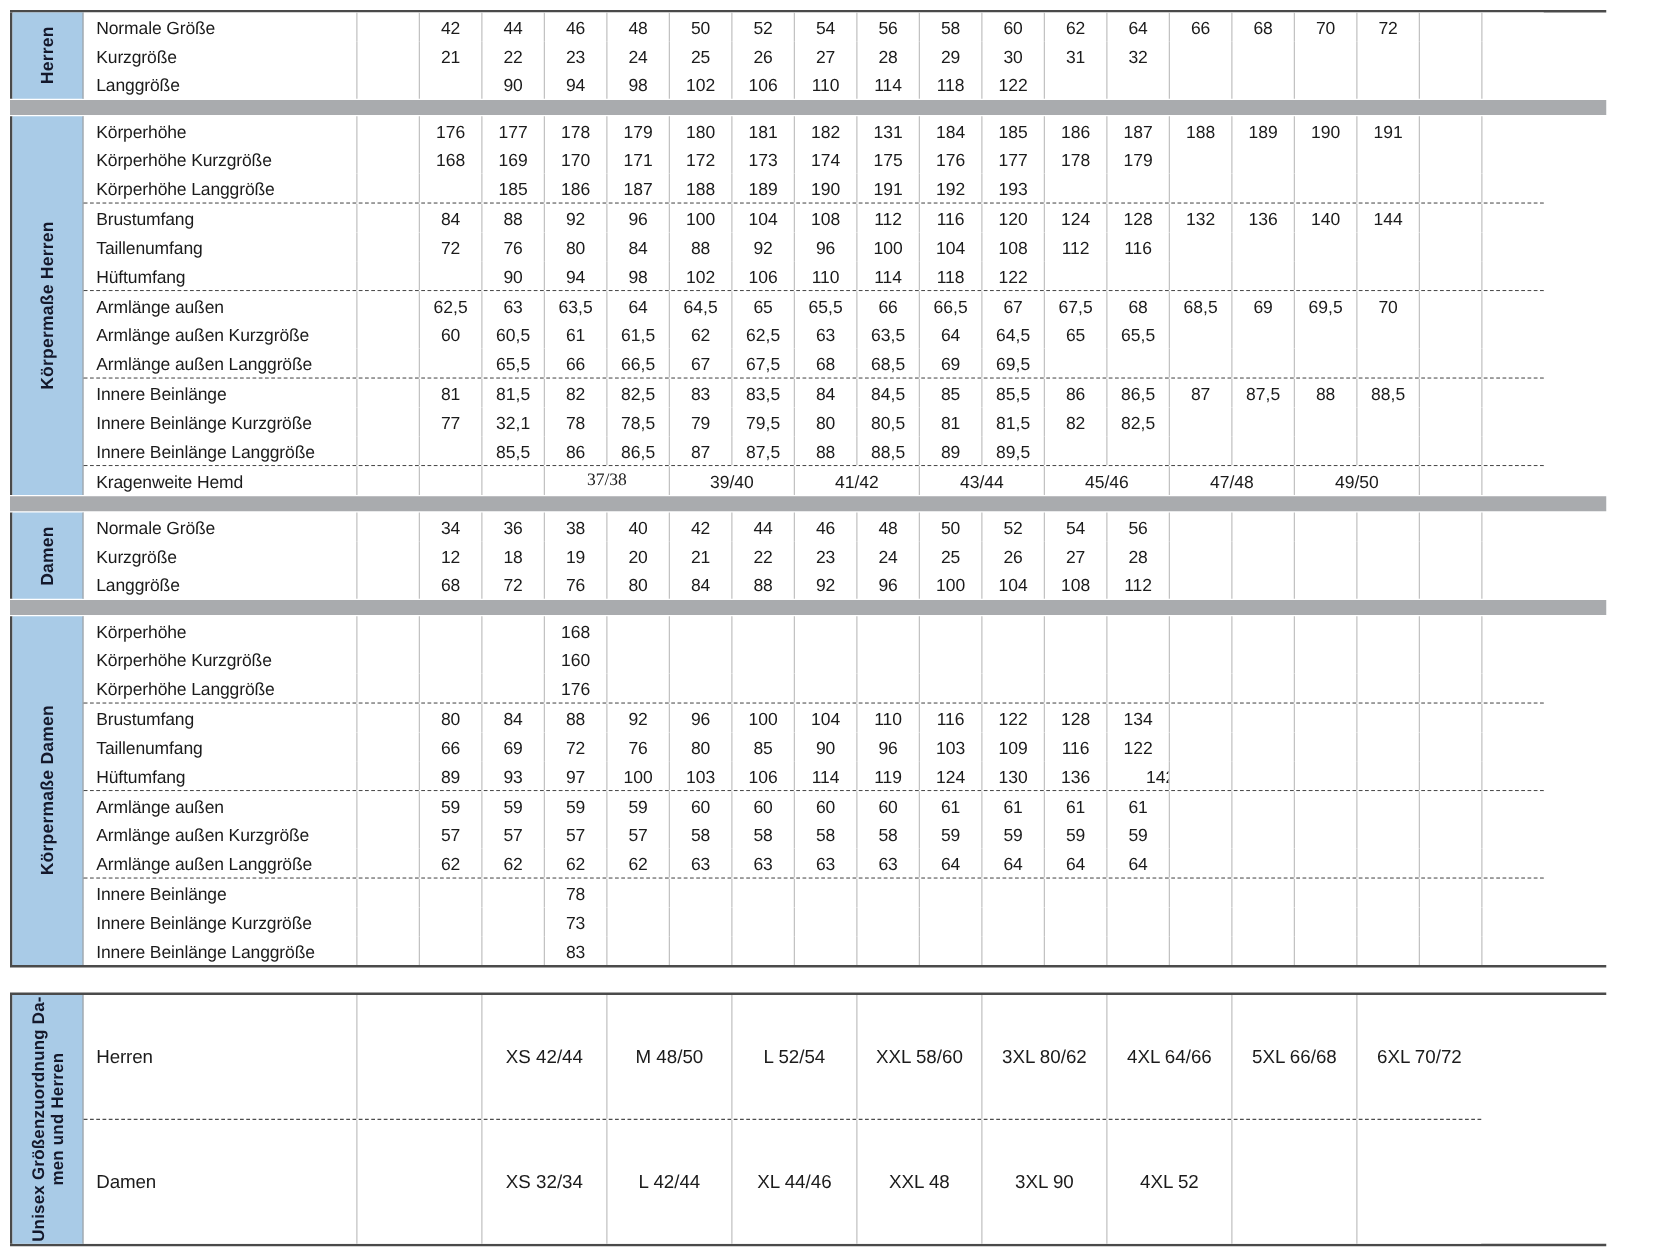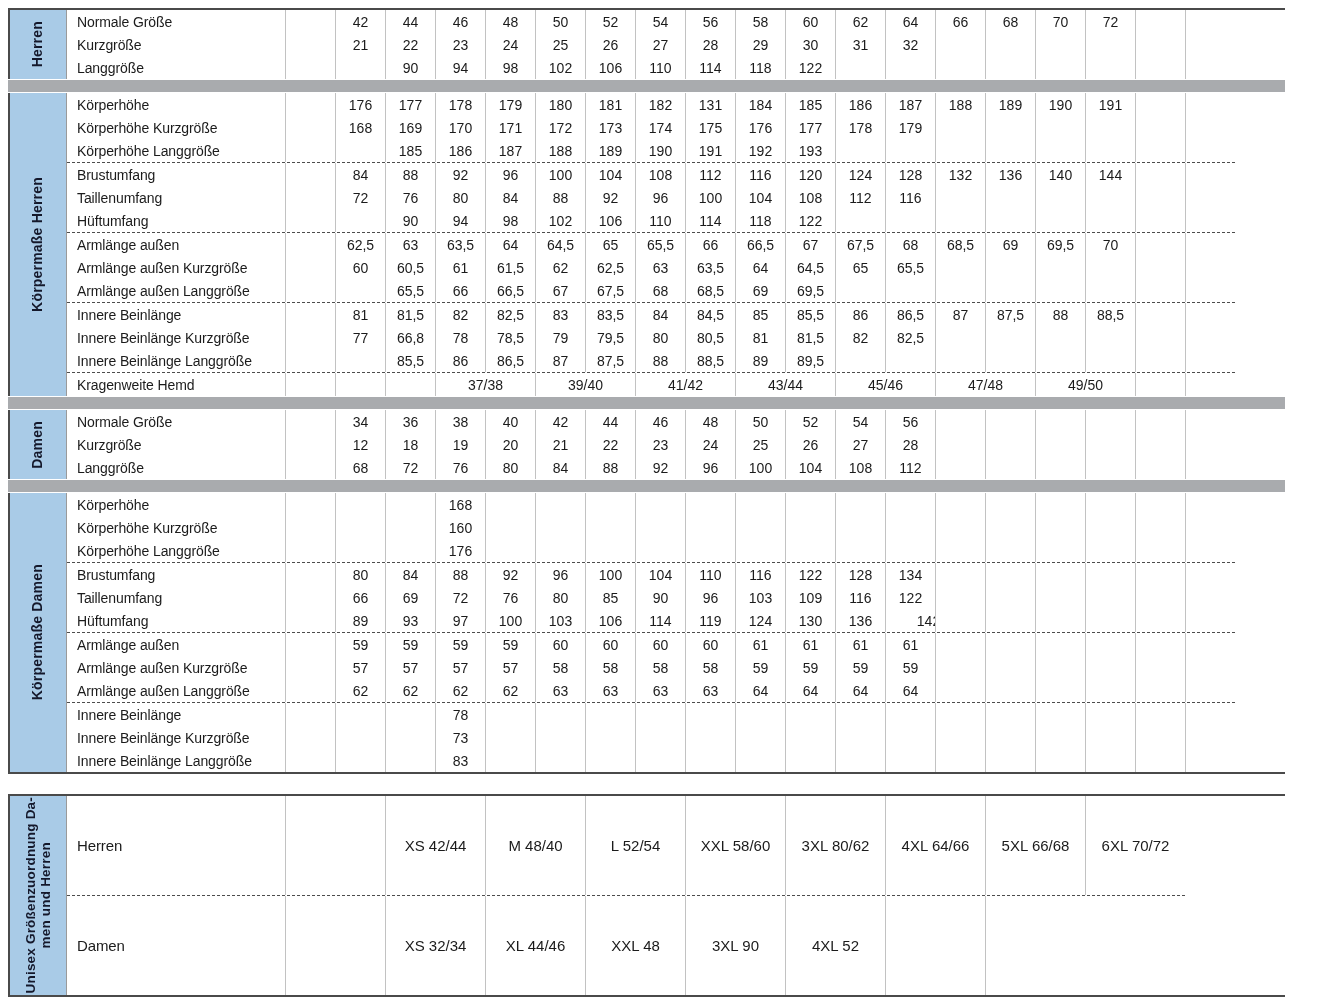--- a/index.html
+++ b/index.html
@@ -366,21 +366,21 @@
                 <div class="cell" style="flex: 0 0 50px; width: 50px;">87,5</div>
                 <div class="cell" style="flex: 0 0 50px; width: 50px;">88</div>
                 <div class="cell" style="flex: 0 0 50px; width: 50px;">88,5</div>
                 <div class="cell" style="flex: 0 0 50px; width: 50px;"></div>
                 <div class="cell" style="flex: 0 0 50px; width: 50px;"></div>
               </div>
               <div class="row">
                 <div class="cell lbl">Innere Beinlänge Kurzgröße</div>
                 <div class="cell" style="flex: 0 0 50px; width: 50px;"></div>
                 <div class="cell" style="flex: 0 0 50px; width: 50px;">77</div>
-                <div class="cell" style="flex: 0 0 50px; width: 50px;">66,8</div>
+                <div class="cell" style="flex: 0 0 50px; width: 50px;">32,1</div>
                 <div class="cell" style="flex: 0 0 50px; width: 50px;">78</div>
                 <div class="cell" style="flex: 0 0 50px; width: 50px;">78,5</div>
                 <div class="cell" style="flex: 0 0 50px; width: 50px;">79</div>
                 <div class="cell" style="flex: 0 0 50px; width: 50px;">79,5</div>
                 <div class="cell" style="flex: 0 0 50px; width: 50px;">80</div>
                 <div class="cell" style="flex: 0 0 50px; width: 50px;">80,5</div>
                 <div class="cell" style="flex: 0 0 50px; width: 50px;">81</div>
                 <div class="cell" style="flex: 0 0 50px; width: 50px;">81,5</div>
                 <div class="cell" style="flex: 0 0 50px; width: 50px;">82</div>
                 <div class="cell" style="flex: 0 0 50px; width: 50px;">82,5</div>
@@ -413,21 +413,21 @@
                 <div class="cell" style="flex: 0 0 50px; width: 50px;"></div>
                 <div class="cell" style="flex: 0 0 50px; width: 50px;"></div>
               </div>
             </div>
             <div class="group">
               <div class="row">
                 <div class="cell lbl">Kragenweite Hemd</div>
                 <div class="cell" style="flex: 0 0 50px; width: 50px;"></div>
                 <div class="cell" style="flex: 0 0 50px; width: 50px;"></div>
                 <div class="cell" style="flex: 0 0 50px; width: 50px;"></div>
-                <div class="cell" style="flex: 0 0 100px; width: 100px;">37/38</div>
+                <div class="cell" style="flex: 0 0 100px; width: 100px; font-family: Liberation Serif, serif;">37/38</div>
                 <div class="cell" style="flex: 0 0 100px; width: 100px;">39/40</div>
                 <div class="cell" style="flex: 0 0 100px; width: 100px;">41/42</div>
                 <div class="cell" style="flex: 0 0 100px; width: 100px;">43/44</div>
                 <div class="cell" style="flex: 0 0 100px; width: 100px;">45/46</div>
                 <div class="cell" style="flex: 0 0 100px; width: 100px;">47/48</div>
                 <div class="cell" style="flex: 0 0 100px; width: 100px;">49/50</div>
                 <div class="cell" style="flex: 0 0 50px; width: 50px;"></div>
                 <div class="cell" style="flex: 0 0 50px; width: 50px;"></div>
               </div>
             </div>
@@ -796,34 +796,35 @@
           <div class="side">
             <div class="side-label">Unisex Größenzuordnung Da-
 men und Herren</div>
           </div>
           <div class="rows">
             <div class="group">
               <div class="row">
                 <div class="cell lbl">Herren</div>
                 <div class="cell" style="flex: 0 0 100px; width: 100px;"></div>
                 <div class="cell" style="flex: 0 0 100px; width: 100px;">XS 42/44</div>
-                <div class="cell" style="flex: 0 0 100px; width: 100px;">M 48/40</div>
+                <div class="cell" style="flex: 0 0 100px; width: 100px;">M 48/50</div>
                 <div class="cell" style="flex: 0 0 100px; width: 100px;">L 52/54</div>
                 <div class="cell" style="flex: 0 0 100px; width: 100px;">XXL 58/60</div>
                 <div class="cell" style="flex: 0 0 100px; width: 100px;">3XL 80/62</div>
                 <div class="cell" style="flex: 0 0 100px; width: 100px;">4XL 64/66</div>
                 <div class="cell" style="flex: 0 0 100px; width: 100px;">5XL 66/68</div>
                 <div class="cell" style="flex: 0 0 100px; width: 100px;">6XL 70/72</div>
               </div>
             </div>
             <div class="group">
               <div class="row">
                 <div class="cell lbl">Damen</div>
                 <div class="cell" style="flex: 0 0 100px; width: 100px;"></div>
                 <div class="cell" style="flex: 0 0 100px; width: 100px;">XS 32/34</div>
+                <div class="cell" style="flex: 0 0 100px; width: 100px;">L 42/44</div>
                 <div class="cell" style="flex: 0 0 100px; width: 100px;">XL 44/46</div>
                 <div class="cell" style="flex: 0 0 100px; width: 100px;">XXL 48</div>
                 <div class="cell" style="flex: 0 0 100px; width: 100px;">3XL 90</div>
                 <div class="cell" style="flex: 0 0 100px; width: 100px;">4XL 52</div>
                 <div class="cell" style="flex: 0 0 100px; width: 100px;"></div>
                 <div class="cell" style="flex: 0 0 100px; width: 100px;"></div>
               </div>
             </div>
           </div>
         </div>

